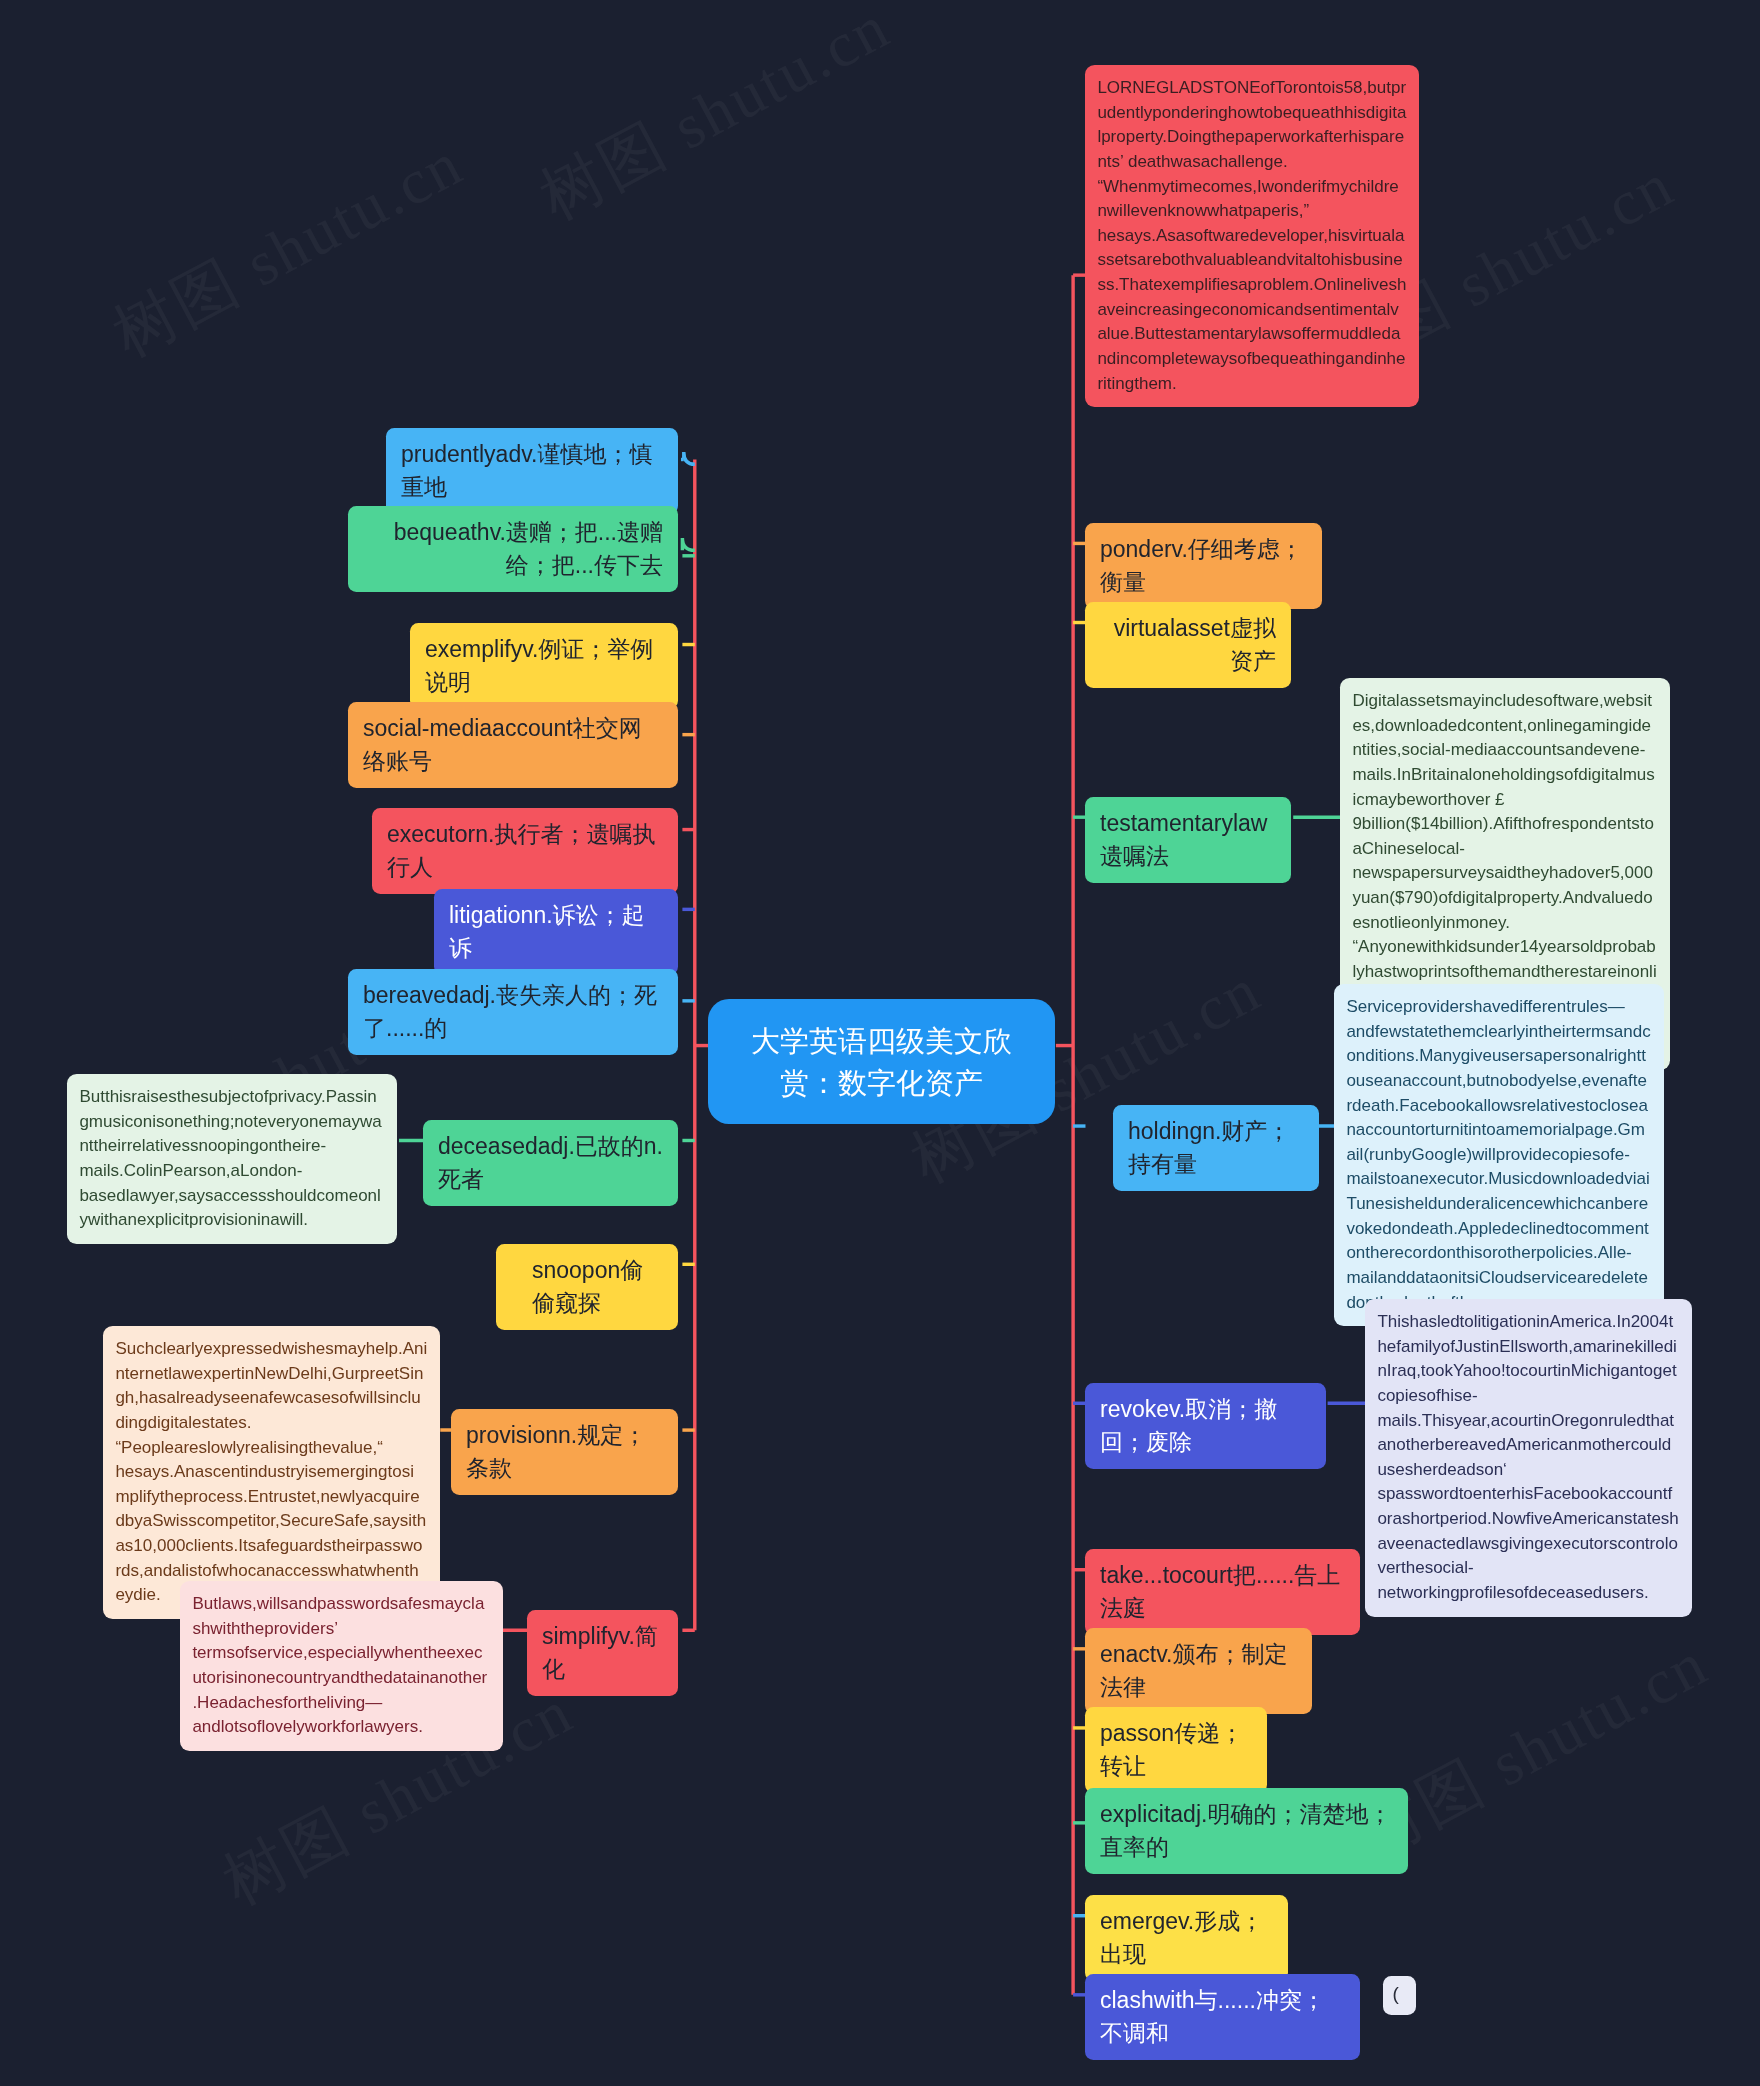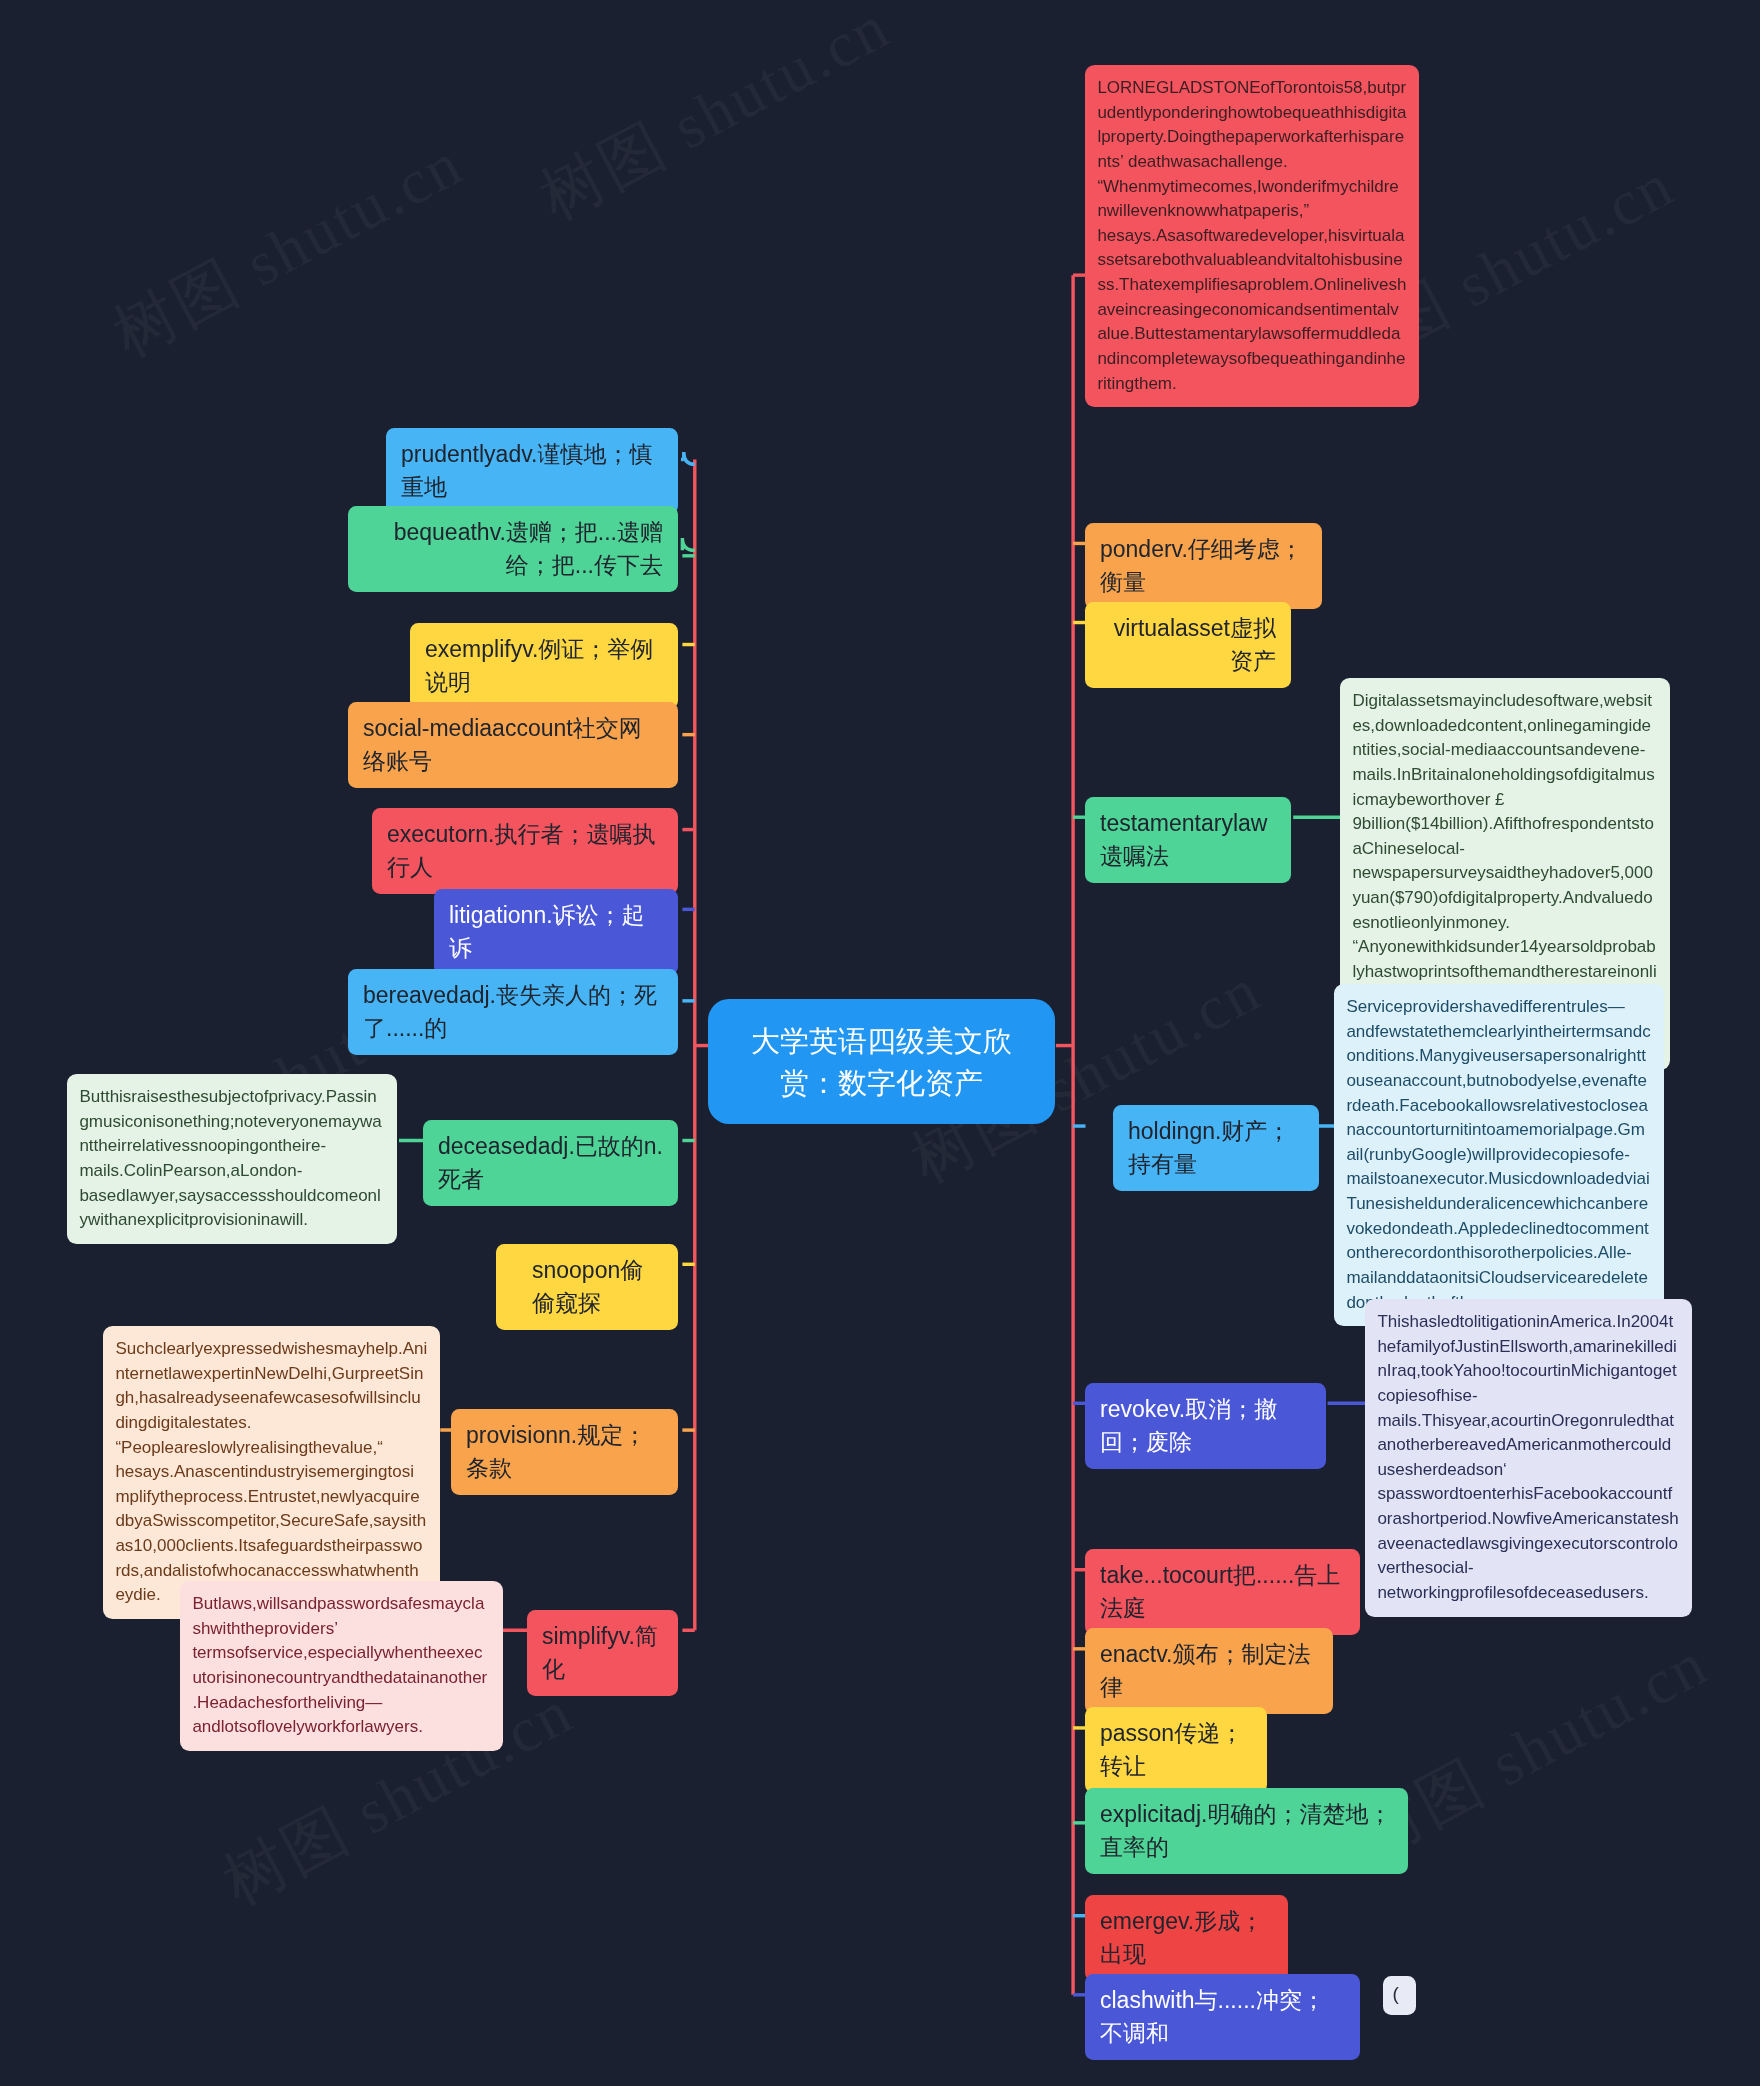--- a/index.html
+++ b/index.html
@@ -148,27 +148,27 @@
   <div class="node pill" style="left:1085px;top:602px;width:206px;background:#ffd740;text-align:right;">virtualasset虚拟资产</div>
 
   <div class="node pill" style="left:1085px;top:797px;width:206px;background:#4ed496;">testamentarylaw遗嘱法</div>
 
   <div class="node pill" style="left:1085px;top:1105px;width:206px;background:#47b4f5;margin-left:28px;">holdingn.财产；持有量</div>
 
   <div class="node pill light-text" style="left:1085px;top:1383px;width:241px;background:#4a58d8;">revokev.取消；撤回；废除</div>
 
   <div class="node pill" style="left:1085px;top:1549px;width:275px;background:#f4545e;">take...tocourt把......告上法庭</div>
 
-  <div class="node pill" style="left:1085px;top:1628px;width:248px;background:#f9a44c;">enactv.颁布；制定法律</div>
+  <div class="node pill" style="left:1085px;top:1628px;width:227px;background:#f9a44c;">enactv.颁布；制定法律</div>
 
   <div class="node pill" style="left:1085px;top:1707px;width:182px;background:#ffd740;">passon传递；转让</div>
 
   <div class="node pill" style="left:1085px;top:1788px;width:323px;background:#4ed496;">explicitadj.明确的；清楚地；直率的</div>
 
-  <div class="node pill" style="left:1085px;top:1895px;width:203px;background:#ef4444;">emergev.形成；出现</div>
+  <div class="node pill" style="left:1085px;top:1895px;width:203px;background:#fde047;">emergev.形成；出现</div>
 
   <div class="node pill light-text" style="left:1085px;top:1974px;width:275px;background:#4a58d8;">clashwith与......冲突；不调和</div>
 
   <div class="node note" style="left:1340px;top:678px;width:330px;background:#e4f3e6;color:#2f4a32;">Digitalassetsmayincludesoftware,websites,downloadedcontent,onlinegamingidentities,social-mediaaccountsandevene-mails.InBritainaloneholdingsofdigitalmusicmaybeworthover £ 9billion($14billion).AfifthofrespondentstoaChineselocal-newspapersurveysaidtheyhadover5,000yuan($790)ofdigitalproperty.Andvaluedoesnotlieonlyinmoney. “Anyonewithkidsunder14yearsoldprobablyhastwoprintsofthemandtherestareinonlinegalleries,” saysNathanLustigofEntrustet,acompanythathelpspeoplemanagedigitalestates.</div>
 
   <div class="node note" style="left:1334px;top:984px;width:330px;background:#ddf1fb;color:#1d4c66;">Serviceprovidershavedifferentrules—andfewstatethemclearlyintheirtermsandconditions.Manygiveusersapersonalrighttouseanaccount,butnobodyelse,evenafterdeath.Facebookallowsrelativestocloseanaccountorturnitintoamemorialpage.Gmail(runbyGoogle)willprovidecopiesofe-mailstoanexecutor.MusicdownloadedviaiTunesisheldunderalicencewhichcanberevokedondeath.Appledeclinedtocommentontherecordonthisorotherpolicies.Alle-mailanddataonitsiCloudservicearedeletedonthedeathoftheowner.</div>
 
   <div class="node note" style="left:1365px;top:1299px;width:327px;background:#e2e4f6;color:#2b2f55;">ThishasledtolitigationinAmerica.In2004thefamilyofJustinEllsworth,amarinekilledinIraq,tookYahoo!tocourtinMichigantogetcopiesofhise-mails.Thisyear,acourtinOregonruledthatanotherbereavedAmericanmothercouldusesherdeadson‘ spasswordtoenterhisFacebookaccountforashortperiod.NowfiveAmericanstateshaveenactedlawsgivingexecutorscontroloverthesocial-networkingprofilesofdeceasedusers.</div>
 
   <div class="tiny-node" style="left:1383px;top:1976px;width:33px;height:39px;">(</div>

